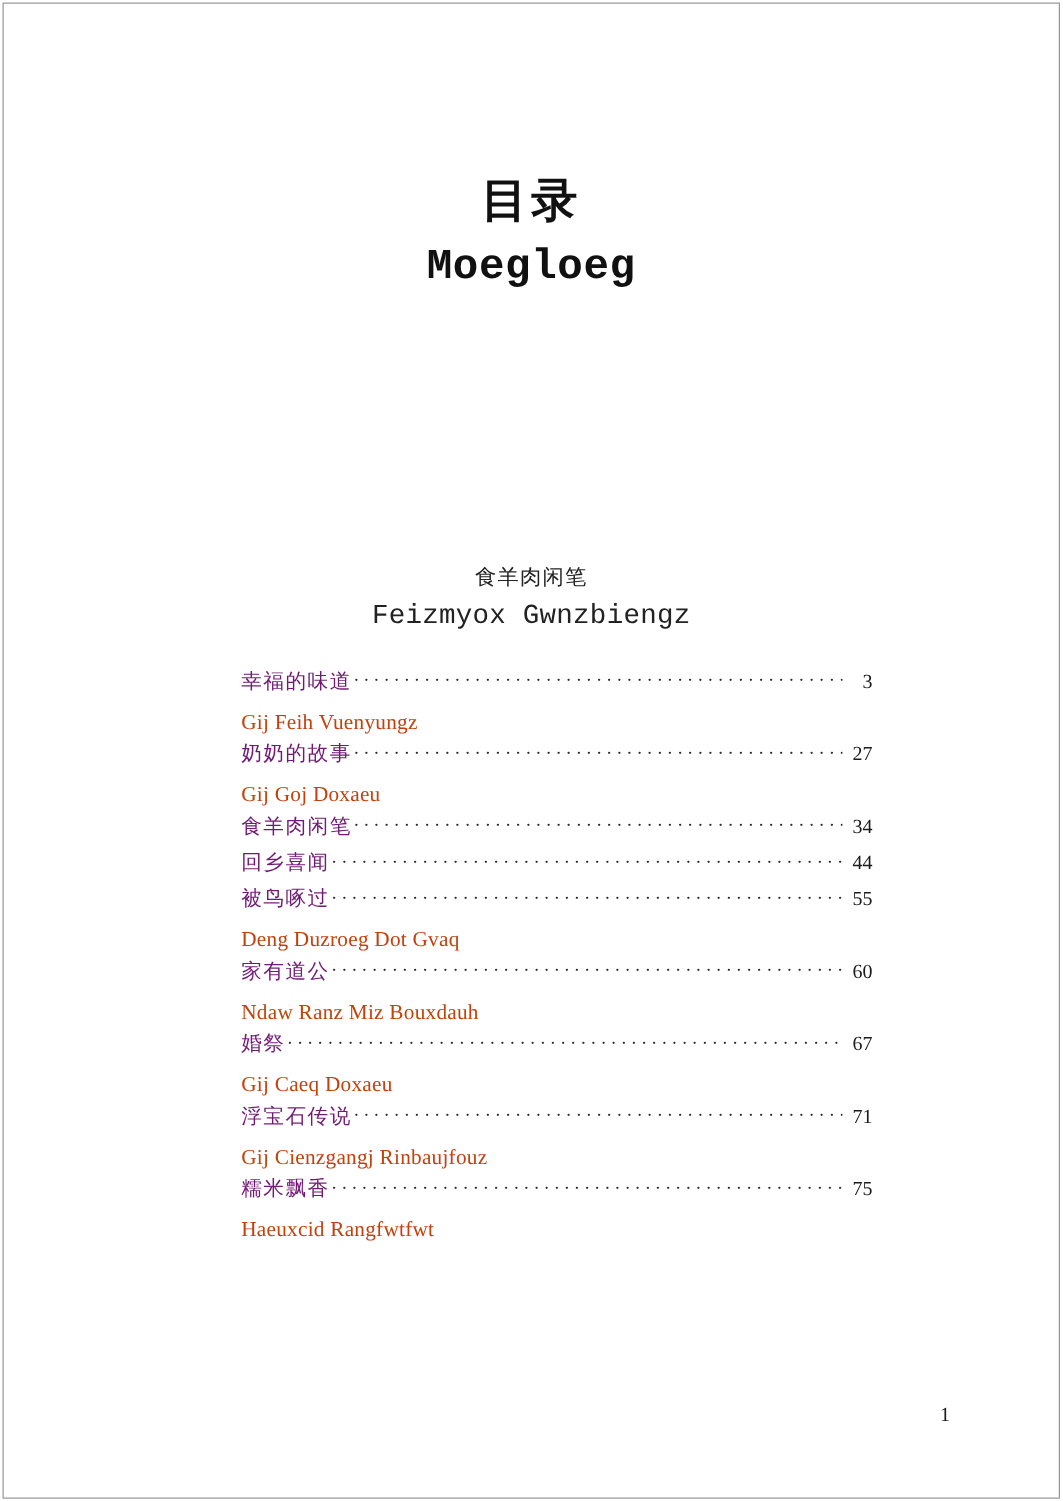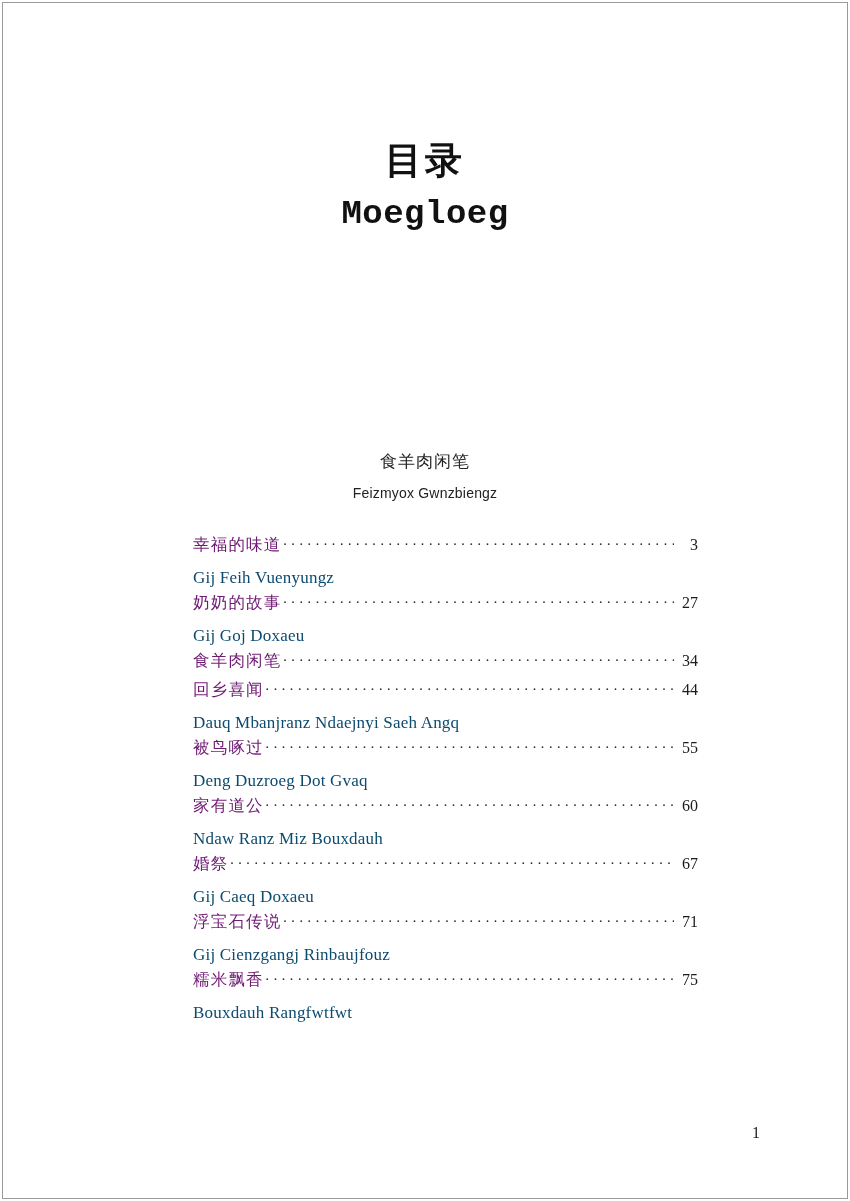--- a/index.html
+++ b/index.html
@@ -80,22 +80,22 @@
     line-height: 24px;
     letter-spacing: 1px;
     color: #222222;
   }
   .section-latin {
     position: absolute;
     left: 0;
     top: 481px;
     width: 850px;
     text-align: center;
-    font-family: Liberation Sans, sans-serif;
-    font-size: 14px;
+    font-family: Liberation Mono, monospace;
+    font-size: 22px;
     line-height: 24px;
     letter-spacing: 0.2px;
     color: #222222;
   }
 
   
   .toc {
     position: absolute;
     left: 193px;
     top: 534px;
@@ -140,21 +140,21 @@
     font-size: 16px;
     color: #1b1b1b;
   }
 
   .toc-line-latin {
     height: 29px;
     line-height: 29px;
     font-family: "Liberation Serif", serif;
     font-size: 17px;
     letter-spacing: 0.2px;
-    color: #0c4a6e;
+    color: #c2410c;
     white-space: nowrap;
   }
 
   
   .folio {
     position: absolute;
     left: 0;
     top: 1124px;
     width: 850px;
     text-align: right;
@@ -204,21 +204,20 @@
             <span class="toc-dots">····································································································</span>
             <span class="toc-page">34</span>
           </div>
         </div>
         <div class="toc-entry">
           <div class="toc-line-cn">
             <span class="toc-title-cn">回乡喜闻</span>
             <span class="toc-dots">····································································································</span>
             <span class="toc-page">44</span>
           </div>
-          <div class="toc-line-latin">Dauq Mbanjranz Ndaejnyi Saeh Angq</div>
         </div>
         <div class="toc-entry">
           <div class="toc-line-cn">
             <span class="toc-title-cn">被鸟啄过</span>
             <span class="toc-dots">····································································································</span>
             <span class="toc-page">55</span>
           </div>
           <div class="toc-line-latin">Deng Duzroeg Dot Gvaq</div>
         </div>
         <div class="toc-entry">
@@ -244,20 +243,20 @@
             <span class="toc-page">71</span>
           </div>
           <div class="toc-line-latin">Gij Cienzgangj Rinbaujfouz</div>
         </div>
         <div class="toc-entry">
           <div class="toc-line-cn">
             <span class="toc-title-cn">糯米飘香</span>
             <span class="toc-dots">····································································································</span>
             <span class="toc-page">75</span>
           </div>
-          <div class="toc-line-latin">Bouxdauh Rangfwtfwt</div>
+          <div class="toc-line-latin">Haeuxcid Rangfwtfwt</div>
         </div>
       </div>
 
     <div class="folio">1</div>
 
   </div>
 </div>
 
 </body></html>

